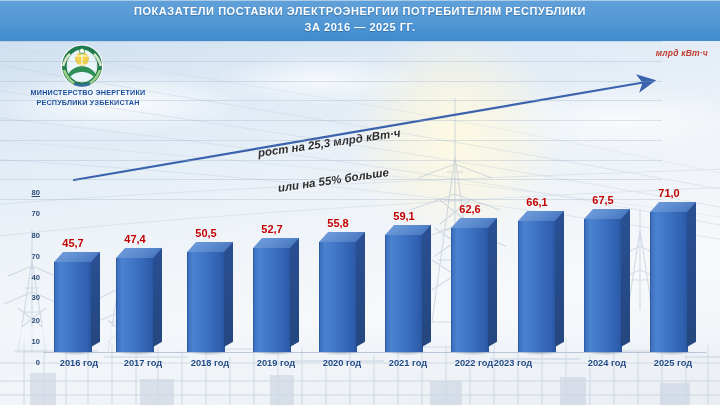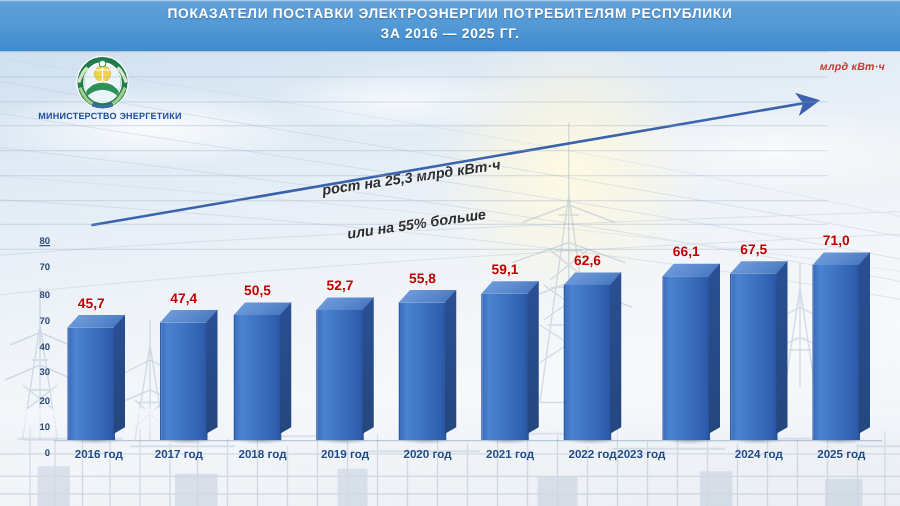--- a/index.html
+++ b/index.html
@@ -215,20 +215,21 @@
       <path d="M11 26 C 16 19, 28 19, 33 26" fill="none" stroke="#ffffff" stroke-width=".9"></path>
       <path d="M22 9 L22 21" stroke="#ffffff" stroke-width="1.1"></path>
       <path d="M16 12 L28 12" stroke="#ffffff" stroke-width=".9"></path>
       <ellipse cx="22" cy="7" rx="2.6" ry="2.6" fill="#ffffff" stroke="#2e8f57" stroke-width=".8"></ellipse>
       <path d="M3 22 q3 -9 7 -12 M41 22 q-3 -9 -7 -12" fill="none" stroke="#d9e8c8" stroke-width="2.6"></path>
       <path d="M4 26 q4 10 10 13 M40 26 q-4 10 -10 13" fill="none" stroke="#9fd08a" stroke-width="2.6"></path>
       <path d="M14 40 q8 3 16 0" fill="none" stroke="#3b6ea8" stroke-width="2.4"></path>
     </svg>
     <div class="logo-text">
       <div>МИНИСТЕРСТВО ЭНЕРГЕТИКИ</div>
+      <div>РЕСПУБЛИКИ УЗБЕКИСТАН</div>
     </div>
   </div>
 
   <div class="unit">млрд кВт·ч</div>
 
   <div class="arrow-layer">
     <svg width="720" height="180" viewBox="0 0 720 180">
       <defs>
         <marker id="ah" markerWidth="9" markerHeight="9" refX="7" refY="4.5" orient="auto">
           <path d="M0 0 L9 4.5 L0 9 L2.4 4.5 Z" fill="#3a62ad"></path>
@@ -265,21 +266,21 @@
         <span style="top: 170px;">0</span>
       </div>
     <div class="bars">
         <div class="bar" style="left: 10px; width: 46px; height: 90px;">
           <div class="shadow"></div>
           <div class="face" style="height: 90px;"></div>
           <div class="side" style="height: 90px;"></div>
           <div class="top" style="bottom: 90px;"></div>
           <div class="val" style="bottom: 103px;">45,7</div>
         </div>
-        <div class="bar" style="left: 84px; width: 46px; height: 94px;">
+        <div class="bar" style="left: 72px; width: 46px; height: 94px;">
           <div class="shadow"></div>
           <div class="face" style="height: 94px;"></div>
           <div class="side" style="height: 94px;"></div>
           <div class="top" style="bottom: 94px;"></div>
           <div class="val" style="bottom: 107px;">47,4</div>
         </div>
         <div class="bar" style="left: 143px; width: 46px; height: 100px;">
           <div class="shadow"></div>
           <div class="face" style="height: 100px;"></div>
           <div class="side" style="height: 100px;"></div>
@@ -307,21 +308,21 @@
           <div class="top" style="bottom: 117px;"></div>
           <div class="val" style="bottom: 130px;">59,1</div>
         </div>
         <div class="bar" style="left: 407px; width: 46px; height: 124px;">
           <div class="shadow"></div>
           <div class="face" style="height: 124px;"></div>
           <div class="side" style="height: 124px;"></div>
           <div class="top" style="bottom: 124px;"></div>
           <div class="val" style="bottom: 137px;">62,6</div>
         </div>
-        <div class="bar" style="left: 474px; width: 46px; height: 131px; margin-left: 12px;">
+        <div class="bar" style="left: 474px; width: 46px; height: 131px;">
           <div class="shadow"></div>
           <div class="face" style="height: 131px;"></div>
           <div class="side" style="height: 131px;"></div>
           <div class="top" style="bottom: 131px;"></div>
           <div class="val" style="bottom: 144px;">66,1</div>
         </div>
         <div class="bar" style="left: 540px; width: 46px; height: 133px;">
           <div class="shadow"></div>
           <div class="face" style="height: 133px;"></div>
           <div class="side" style="height: 133px;"></div>

